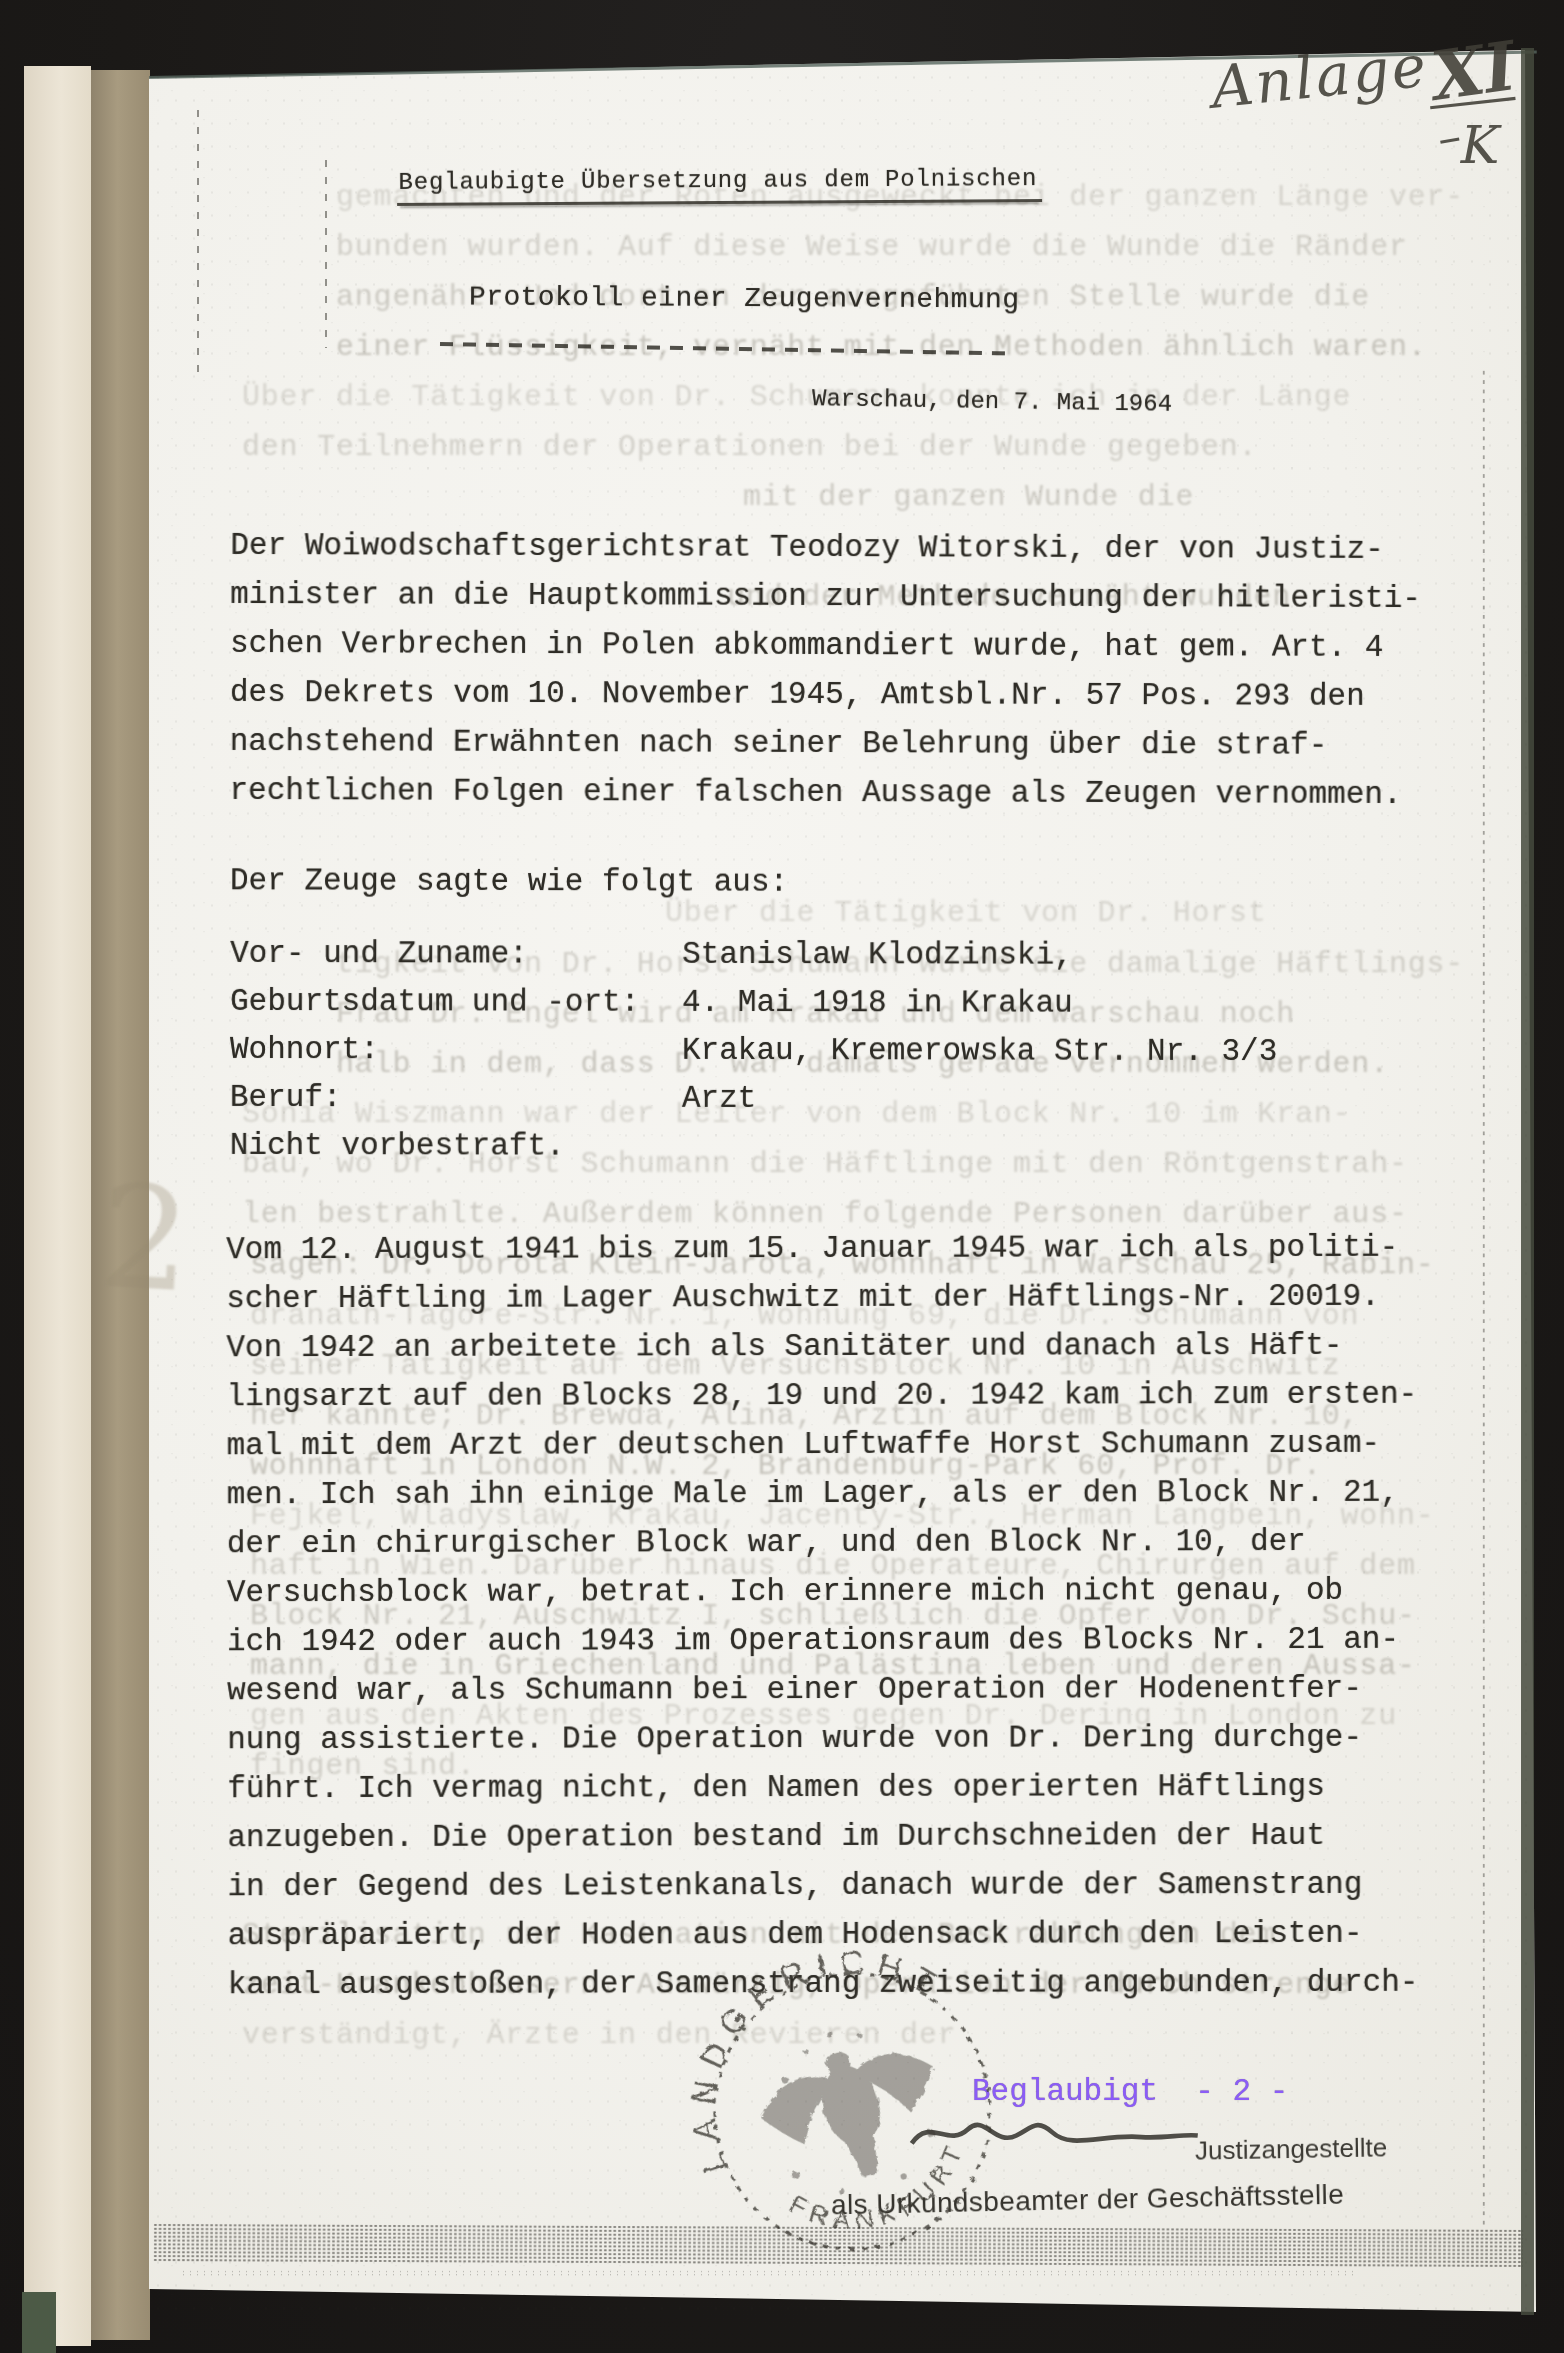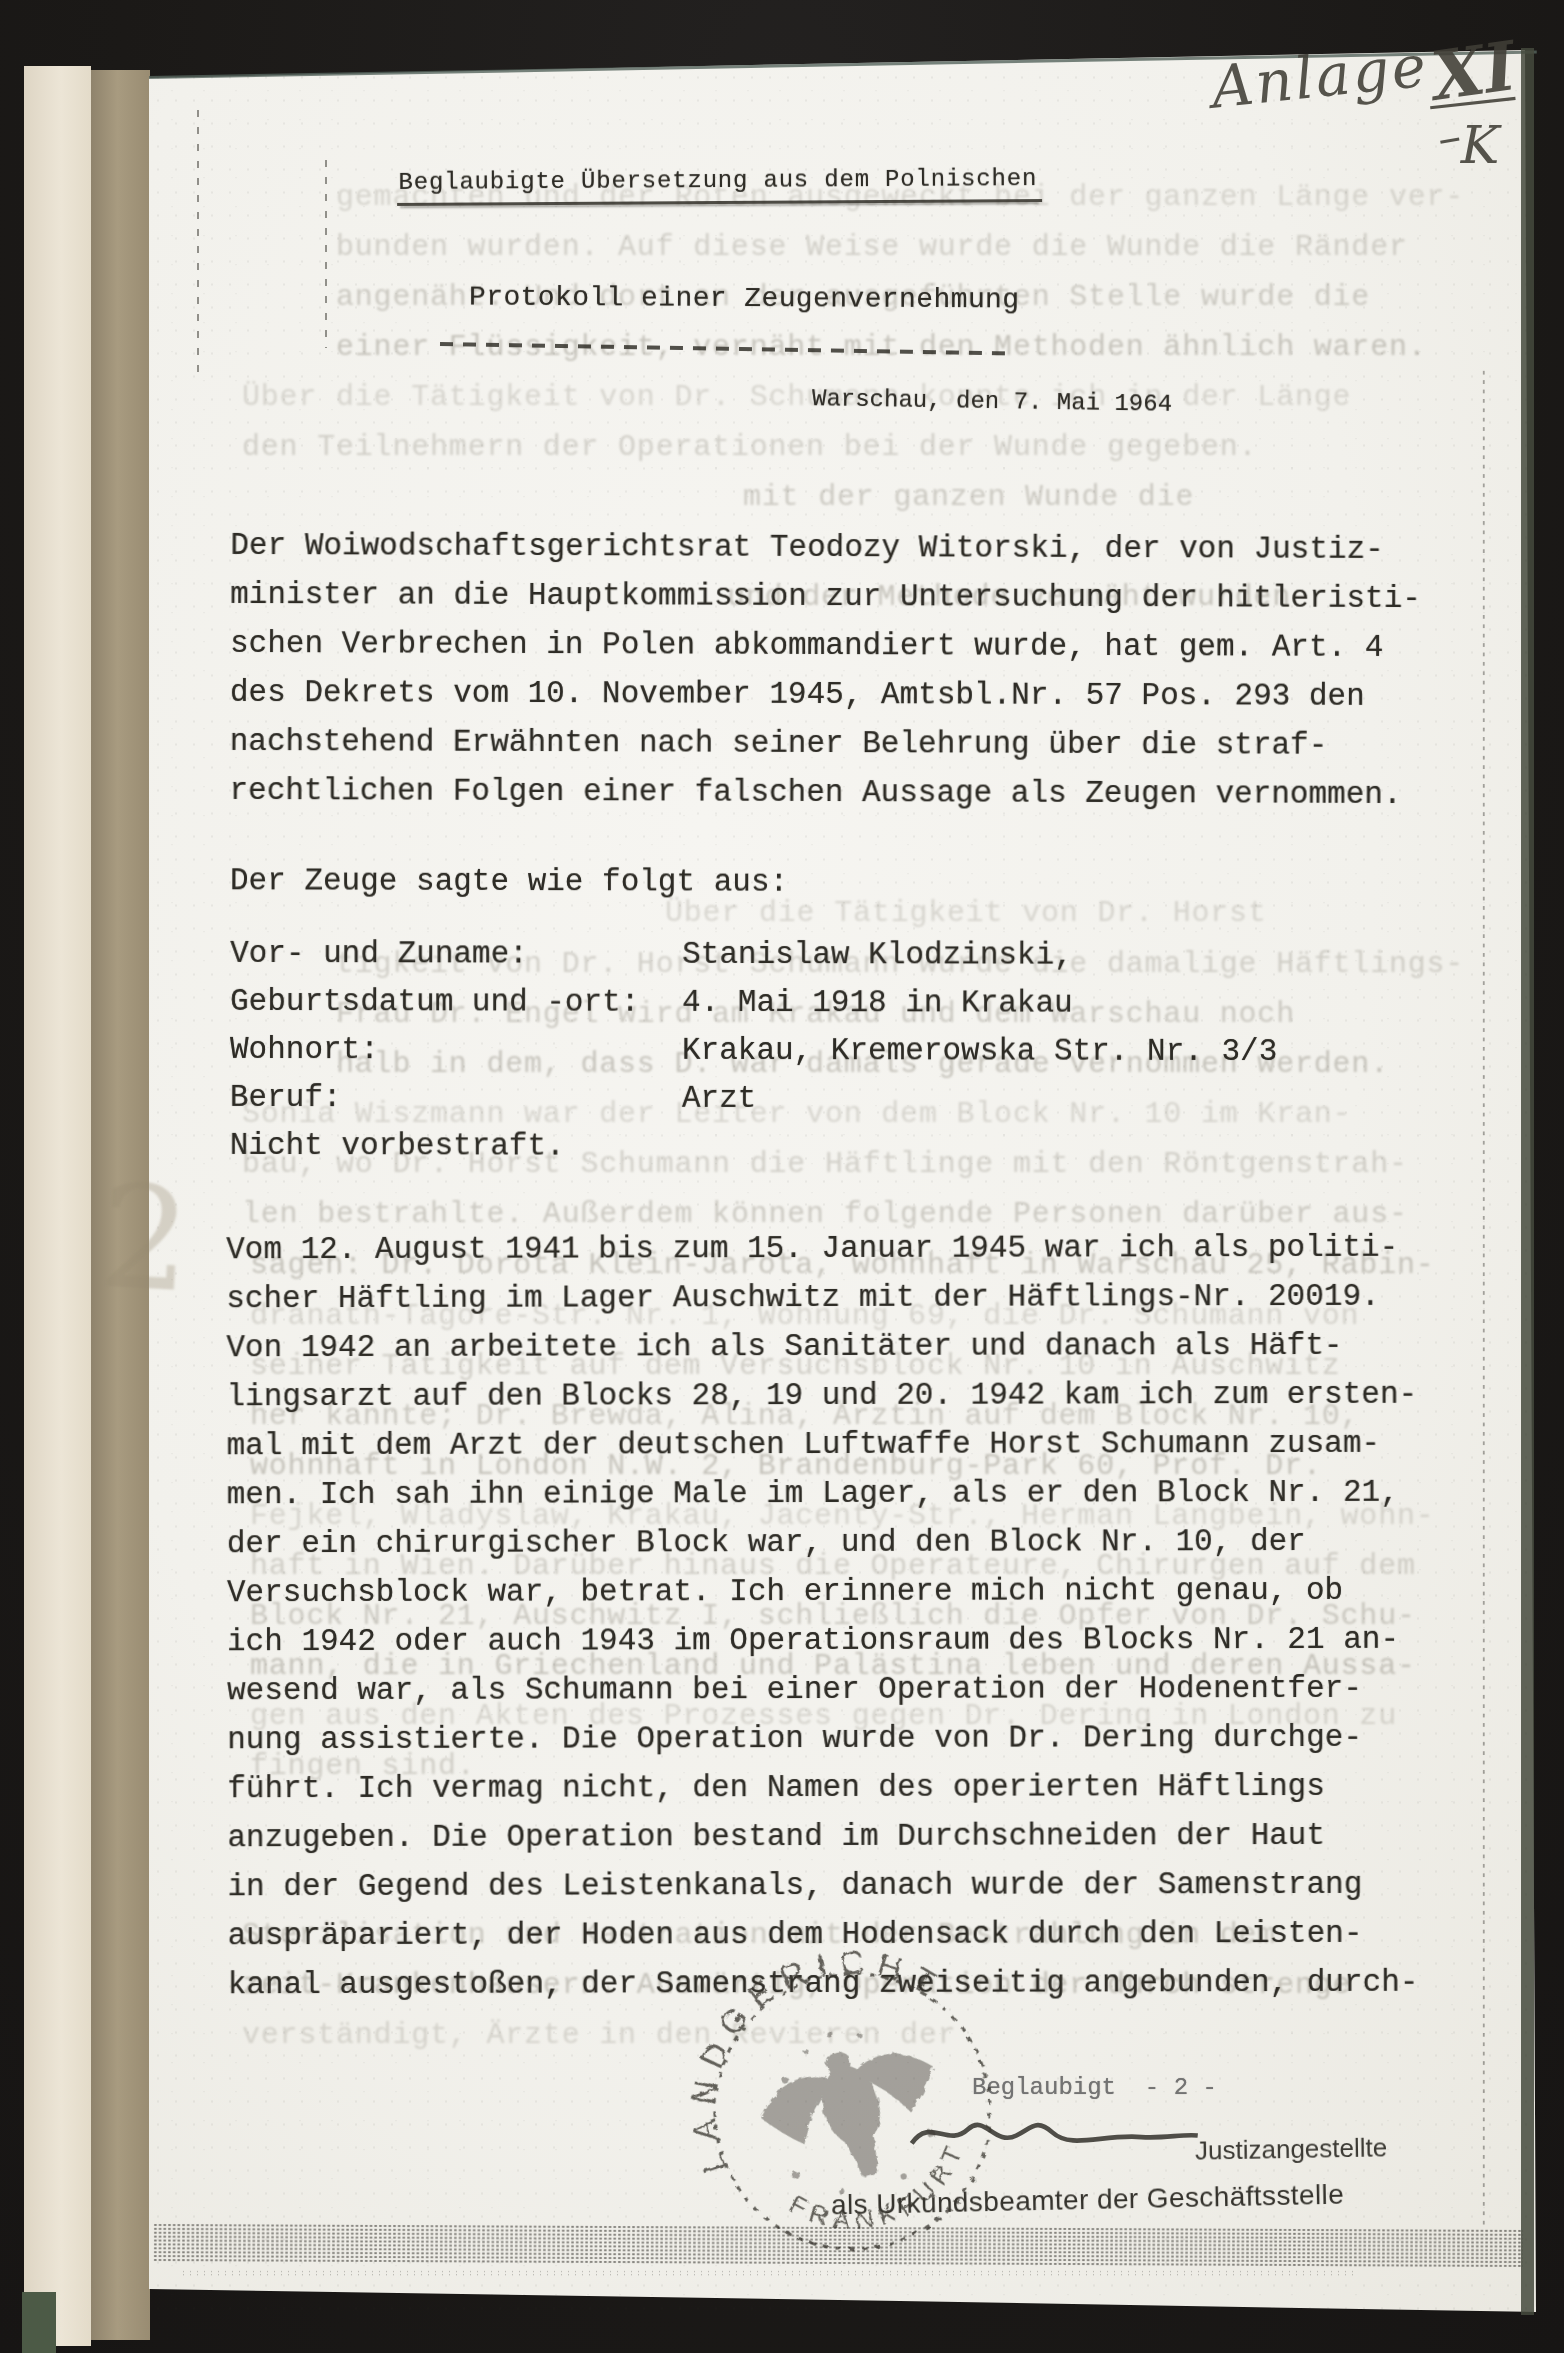--- a/index.html
+++ b/index.html
@@ -38,21 +38,21 @@
   .details .lbl{display:inline-block;width:452px;}
   .testimony{left:227px;top:1224px;transform:rotate(-0.12deg);}
   .line{white-space:pre;}
   
   .ghost{color:#6e695b;filter:blur(1.1px);font-size:30px;white-space:pre;letter-spacing:0.8px;}
   
   .handnote{left:1209px;top:20.3px;}
   .margin-two{left:100px;top:1156px;font-family:"DejaVu Serif",serif;font-size:142px;color:rgba(148,138,112,.32);filter:blur(0.8px);transform:rotate(3deg);}
   
   .stamp{left:679px;top:1938px;}
-  .cert-line{left:972px;top:2074px;font-size:24px;color:#737373;filter:blur(0.5px);}
+  .cert-line{left:972px;top:2074px;font-size:31px;color:#8b5cf6;filter:blur(0.5px);}
   .cert-role1{left:1195px;top:2134px;font-family:"Liberation Sans",sans-serif;font-size:26px;color:#3b3933;filter:blur(0.7px);transform:rotate(-1deg);}
   .cert-role2{left:831px;top:2184px;font-family:"Liberation Sans",sans-serif;font-size:28px;color:#34322c;filter:blur(0.6px);transform:rotate(-1.2deg);letter-spacing:0.4px;}
   .signature{left:907px;top:2112px;}
   
   .dots-a{left:149px;top:66px;width:1385px;height:2245px;opacity:.10;pointer-events:none;
     background-image:radial-gradient(rgba(50,48,40,.65) 0.8px, transparent 1.1px);background-size:18px 23px;}
   .dots-b{left:149px;top:66px;width:1385px;height:2245px;opacity:.08;pointer-events:none;
     background-image:radial-gradient(rgba(40,38,32,.7) 0.9px, transparent 1.2px);background-size:32px 29px;background-position:7px 10.2px;}
   .band-heavy{left:153px;top:2226px;width:1370px;height:38px;opacity:.55;filter:blur(0.3px);transform:rotate(.25deg);
     background-image:radial-gradient(rgba(28,26,21,.95) 1px, transparent 1.5px);background-size:4.7px 3.9px;}

